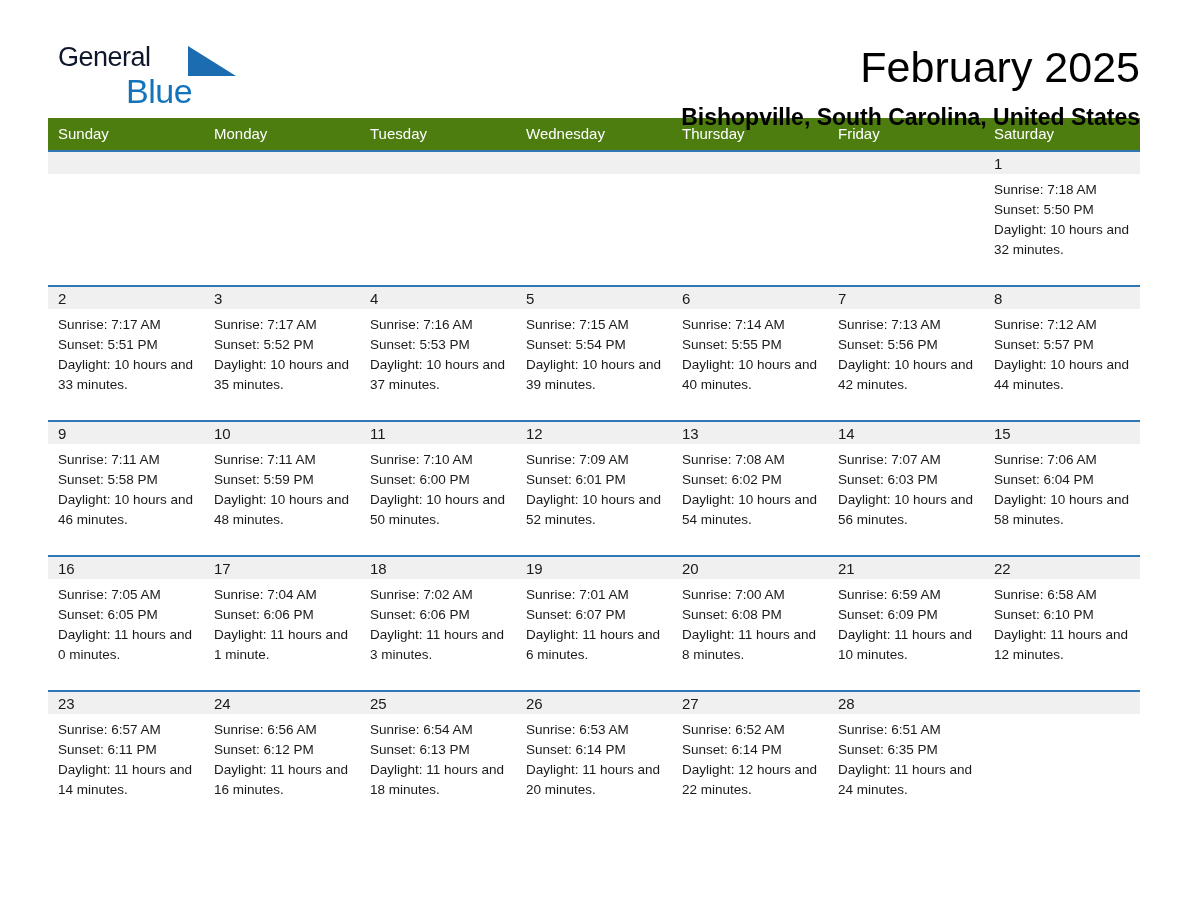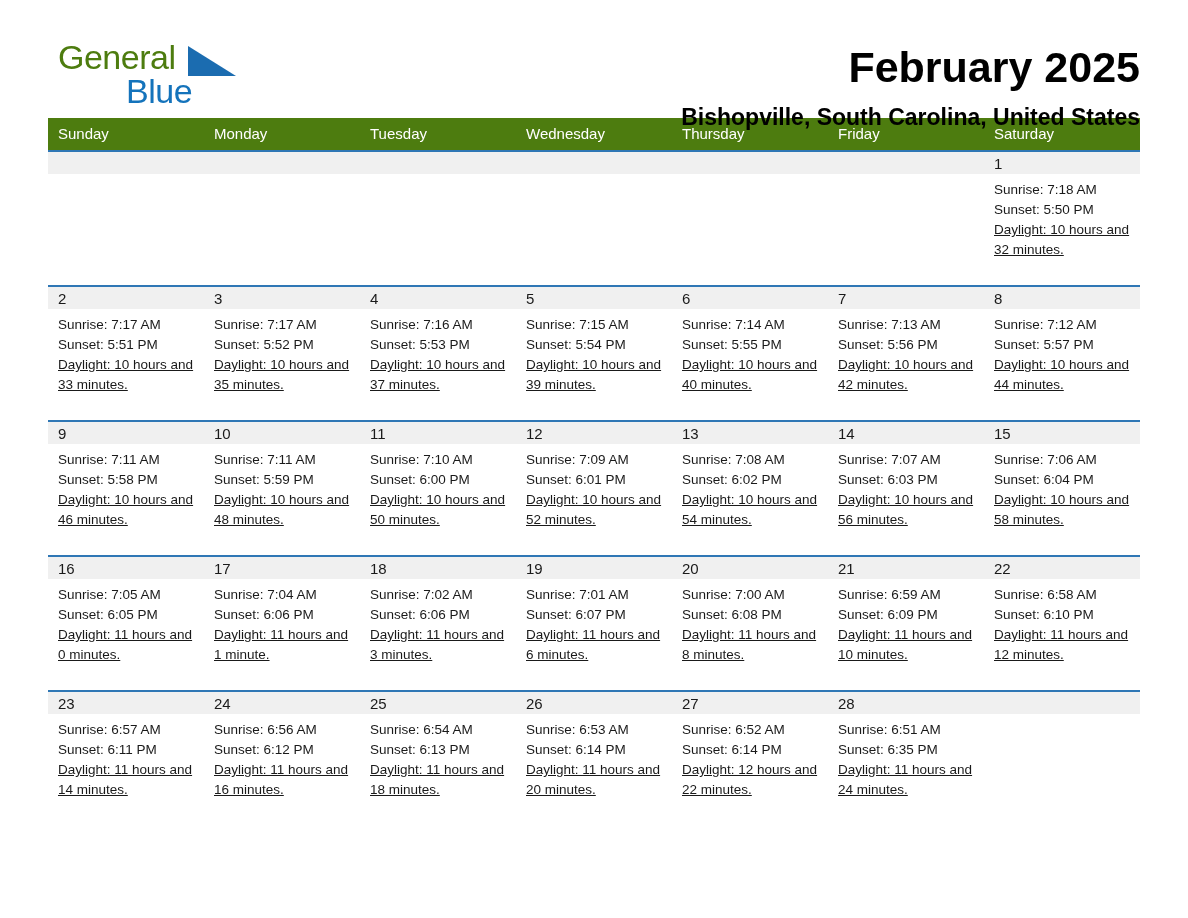--- a/index.html
+++ b/index.html
@@ -30,23 +30,23 @@
     padding-top: 40px;
     height: 110px;
   }
   .logo {
     position: relative;
     width: 190px;
     height: 72px;
     padding-left: 10px;
   }
   .logo-general {
-    font-size: 34px;
+    font-size: 27px;
     letter-spacing: -0.5px;
-    color: #4d7c0f;
+    color: #0f172a;
     line-height: 34px;
     display: block;
   }
   .logo-blue {
     font-size: 34px;
     letter-spacing: -0.5px;
     color: #1473bb;
     line-height: 34px;
     display: block;
     margin-top: 0;
@@ -60,21 +60,21 @@
     height: 0;
     border-left: 48px solid #1b6cb0;
     border-top: 30px solid transparent;
   }
   .title-block {
     text-align: right;
     padding-top: 2px;
   }
   .cal-title {
     font-size: 43px;
-    font-weight: bold;
+    font-weight: normal;
     color: #000000;
     line-height: 50px;
     white-space: nowrap;
   }
   .cal-subtitle {
     font-size: 23px;
     font-weight: bold;
     color: #000000;
     line-height: 30px;
     margin-top: 10px;
@@ -116,21 +116,21 @@
   }
   .cell-blank { border-top: 2px solid #2f77b5; }
   .cell-blank .daynum-bar { background: #f0f0f0; }
   .details {
     padding: 6px 8px 0 10px;
     font-size: 13.5px;
     line-height: 20px;
     color: #1a1a1a;
   }
   .details div { white-space: nowrap; }
-  .details .daylight { white-space: normal; text-decoration: underline; }
+  .details .daylight { white-space: normal; }
 </style>
 </head>
 <body>
 
 <div class="page">
 
   <div class="masthead">
 
     <div class="logo">
       <span class="logo-general">General</span>

